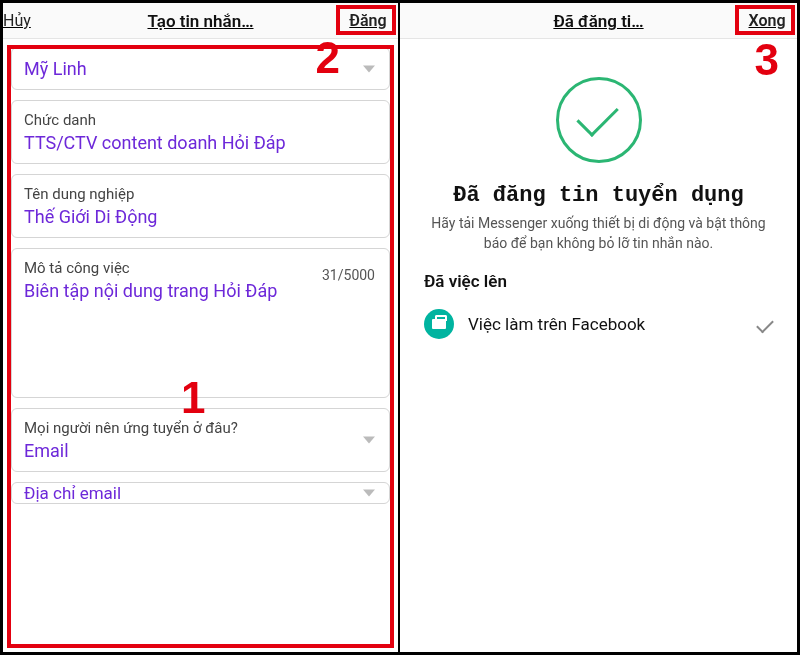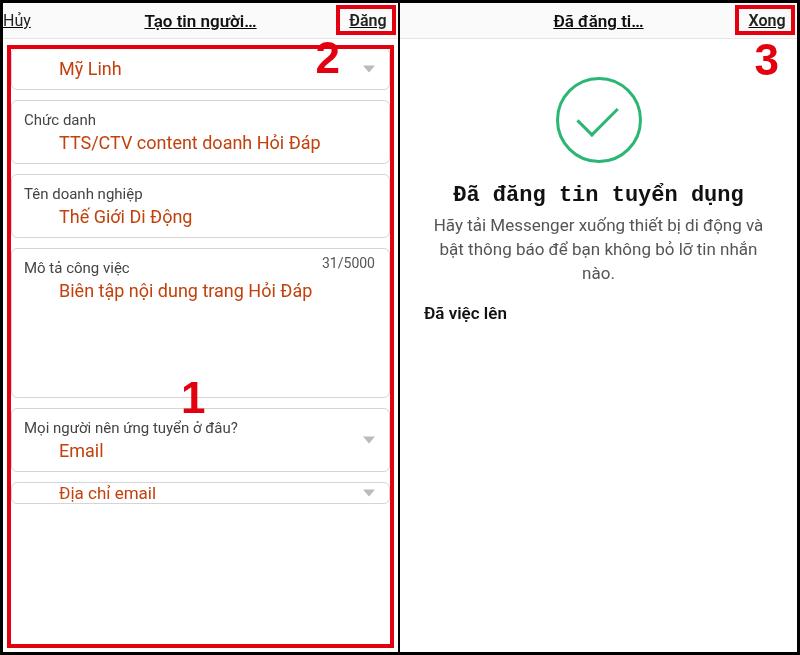--- a/index.html
+++ b/index.html
@@ -65,26 +65,25 @@
     position: relative;
     background: #fff;
   }
   .card-label {
     font-size: 15px;
     color: #444;
     margin-bottom: 3px;
   }
   .card-value {
     font-size: 18px;
-    color: #c2410c;
-    margin-left: 35px;
+    color: #6d28d9;
   }
   .card-count {
     position: absolute;
-    top: 6px;
+    top: 18px;
     right: 14px;
     font-size: 14px;
     color: #555;
   }
   .chevron {
     position: absolute;
     right: 14px;
     top: 50%;
     transform: translateY(-50%);
     width: 0; height: 0;
@@ -112,21 +111,21 @@
     transform: rotate(-45deg) translate(2px,-4px);
   }
   .success-title {
     font-size: 22px;
     font-weight: 700;
     color: #111;
     margin-bottom: 6px;
     font-family: Liberation Mono, monospace;
   }
   .success-subtitle {
-    font-size: 17px;
+    font-size: 14px;
     color: #555;
     line-height: 1.4;
     padding: 0 4px;
   }
   .posted-label {
     text-align: left;
     font-size: 17px;
     font-weight: 600;
     color: #111;
     padding: 18px 24px 8px 24px;
@@ -185,38 +184,38 @@
   }
 </style>
 </head>
 <body>
 
 <div class="container">
 
   <div class="pane">
     <div class="header">
       <div class="header-left">Hủy</div>
-      <div class="header-title">Tạo tin người…</div>
+      <div class="header-title">Tạo tin nhắn…</div>
       <div class="header-right">Đăng</div>
     </div>
 
     <div class="form-area">
 
       <div class="card">
         <div class="card-value">Mỹ Linh</div>
         <div class="chevron"></div>
       </div>
 
       <div class="card">
         <div class="card-label">Chức danh</div>
         <div class="card-value">TTS/CTV content doanh Hỏi Đáp</div>
       </div>
 
       <div class="card">
-        <div class="card-label">Tên doanh nghiệp</div>
+        <div class="card-label">Tên dung nghiệp</div>
         <div class="card-value">Thế Giới Di Động</div>
       </div>
 
       <div class="card tall">
         <div class="card-label">Mô tả công việc</div>
         <div class="card-count">31/5000</div>
         <div class="card-value">Biên tập nội dung trang Hỏi Đáp</div>
       </div>
 
       <div class="card">
@@ -247,18 +246,25 @@
 
     <div class="success-area">
       <div class="check-circle">
         <div class="checkmark"></div>
       </div>
       <div class="success-title">Đã đăng tin tuyển dụng</div>
       <div class="success-subtitle">Hãy tải Messenger xuống thiết bị di động và bật thông báo để bạn không bỏ lỡ tin nhắn nào.</div>
     </div>
 
     <div class="posted-label">Đã việc lên</div>
+    <div class="posted-row">
+      <div class="job-icon">
+        <div class="briefcase"></div>
+      </div>
+      <div class="posted-text">Việc làm trên Facebook</div>
+      <div class="tick-small"></div>
+    </div>
 
     <div class="red-box" style="right:2px; top:2px; width:60px; height:30px;"></div>
     <div class="num" style="right:18px; top:32px;">3</div>
   </div>
 
 </div>
 
 </body></html>

